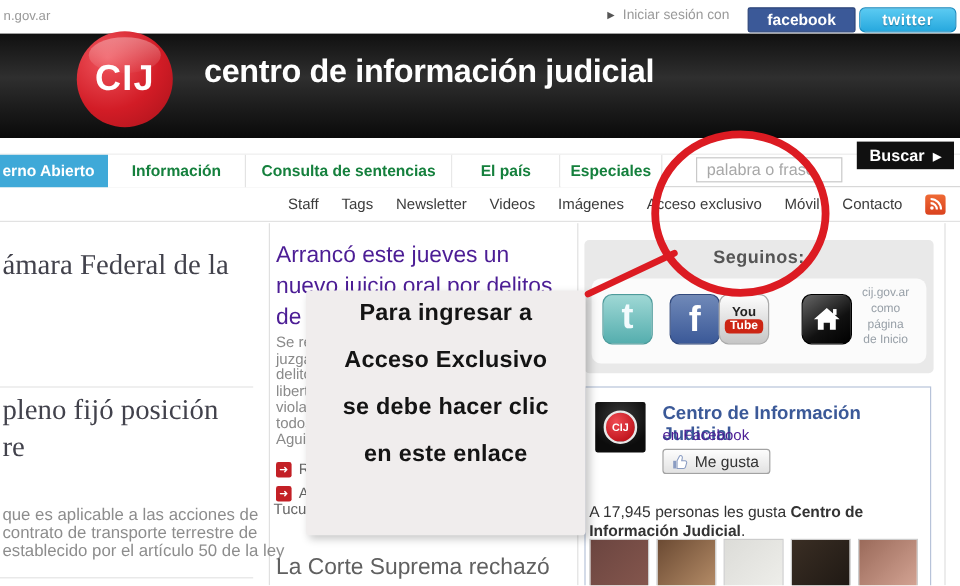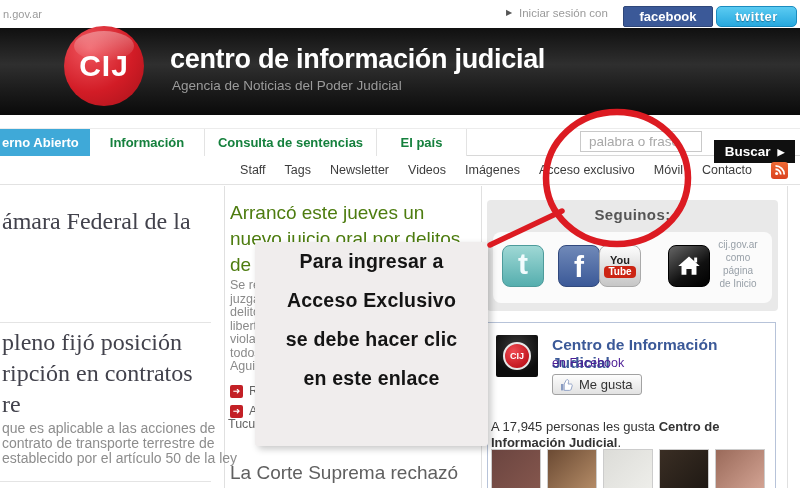--- a/index.html
+++ b/index.html
@@ -57,21 +57,21 @@
   .t1 { left:90px; width:115px; }
   .t2 { left:205px; width:172px; }
   .t3 { left:377px; width:90px; }
   .t4 { left:467px; width:85px; }
   .search-input {
     left:580px; top:131px; width:122px; height:21px; border:1px solid #c9c9c9;
     padding:0 8px; font-size:13.5px; color:#555; font-family:"Liberation Sans",sans-serif; outline:none;
   }
   .search-input::placeholder { color:#a8a8a8; }
   .search-btn {
-    left:714px; top:140px; width:81px; height:23px; background:#101010; color:#fff;
+    left:714px; top:118px; width:81px; height:23px; background:#101010; color:#fff;
     border:none; font-weight:bold; font-size:13.5px; display:flex; align-items:center;
     justify-content:center; gap:7px; cursor:pointer; font-family:"Liberation Sans",sans-serif;
   }
   .search-btn .arr { font-size:9px; }
 
   
   .secnav {
     left:0; top:156px; width:800px; height:29px; border-bottom:1px solid #e2e2e2;
     display:flex; align-items:center; justify-content:flex-end; padding-right:12px; gap:19px;
   }
@@ -85,21 +85,21 @@
   .vline { width:1px; background:#e0e0e0; top:186px; height:302px; }
   .hline { height:1px; background:#e4e4e4; }
 
   
   .serif-h { font-family:"Liberation Serif", serif; font-size:24px; color:#42424c; font-weight:400; line-height:31px; cursor:pointer; }
   .lc-title1 { left:2px; top:206px; }
   .lc-title2 { left:2px; top:327px; }
   .lc-body { left:2px; top:421px; font-size:14px; color:#8d8d8d; line-height:15px; }
 
   
-  .cc-title1 { left:230px; top:200px; font-size:19px; color:#4d7c0f; line-height:26px; cursor:pointer; }
+  .cc-title1 { left:230px; top:200px; font-size:19px; color:#4c1d95; line-height:26px; cursor:pointer; }
   .cc-body { left:230px; top:279px; font-size:12.5px; color:#8a8a8a; line-height:13.5px; }
   .cc-link { left:230px; display:flex; align-items:center; gap:6px; cursor:pointer; }
   .cc-link .sq {
     width:13px; height:13px; border-radius:2px; background:#c32026; color:#fff;
     font-size:9px; display:flex; align-items:center; justify-content:center; flex:none;
   }
   .cc-link span.txt { font-size:12.5px; color:#666; }
   .cc-link-cont { left:228px; top:417px; font-size:12.5px; color:#666; cursor:pointer; }
   .cc-title2 { left:230px; top:460px; font-size:19px; color:#606060; line-height:25px; cursor:pointer; }
 
@@ -155,28 +155,28 @@
   <span class="abs login-arrow">▶</span>
   <span class="abs login-label">Iniciar sesión con</span>
   <div class="abs btn-facebook">facebook</div>
   <div class="abs btn-twitter">twitter</div>
 
   <div class="abs header">
     <div class="abs logo-circle">
       <span class="logo-text">CIJ</span>
     </div>
     <div class="abs header-title">centro de información judicial</div>
-    <div class="abs header-subtitle">Agencia de Noticias del Poder Judicial</div>
   </div>
 
   <div class="abs mainnav">
     <div class="tab active t0">erno Abierto</div>
     <div class="tab t1">Información</div>
     <div class="tab t2">Consulta de sentencias</div>
     <div class="tab t3">El país</div>
+    <div class="tab t4">Especiales</div>
   </div>
   <input class="abs search-input" placeholder="palabra o frase" style="">
   <button class="abs search-btn">
     <span>Buscar</span>
     <span class="arr">▶</span>
   </button>
 
   <div class="abs secnav">
     <a>Staff</a>
     <a>Tags</a>
@@ -196,21 +196,20 @@
   </div>
 
   <div class="abs vline" style="left:224px;"></div>
   <div class="abs vline" style="left:481px;"></div>
   <div class="abs vline" style="left:787px;"></div>
 
   <div class="abs serif-h lc-title1">ámara Federal de la</div>
   <div class="abs hline" style="left:0; top:322px; width:211px;"></div>
   <div class="abs serif-h lc-title2">
     <div>pleno fijó posición</div>
-    <div>ripción en contratos</div>
     <div>re</div>
   </div>
   <div class="abs lc-body">
     <div>que es aplicable a las acciones de</div>
     <div>contrato de transporte terrestre de</div>
     <div>establecido por el artículo 50 de la ley</div>
   </div>
   <div class="abs hline" style="left:0; top:481px; width:211px;"></div>
 
   <div class="abs cc-title1">

